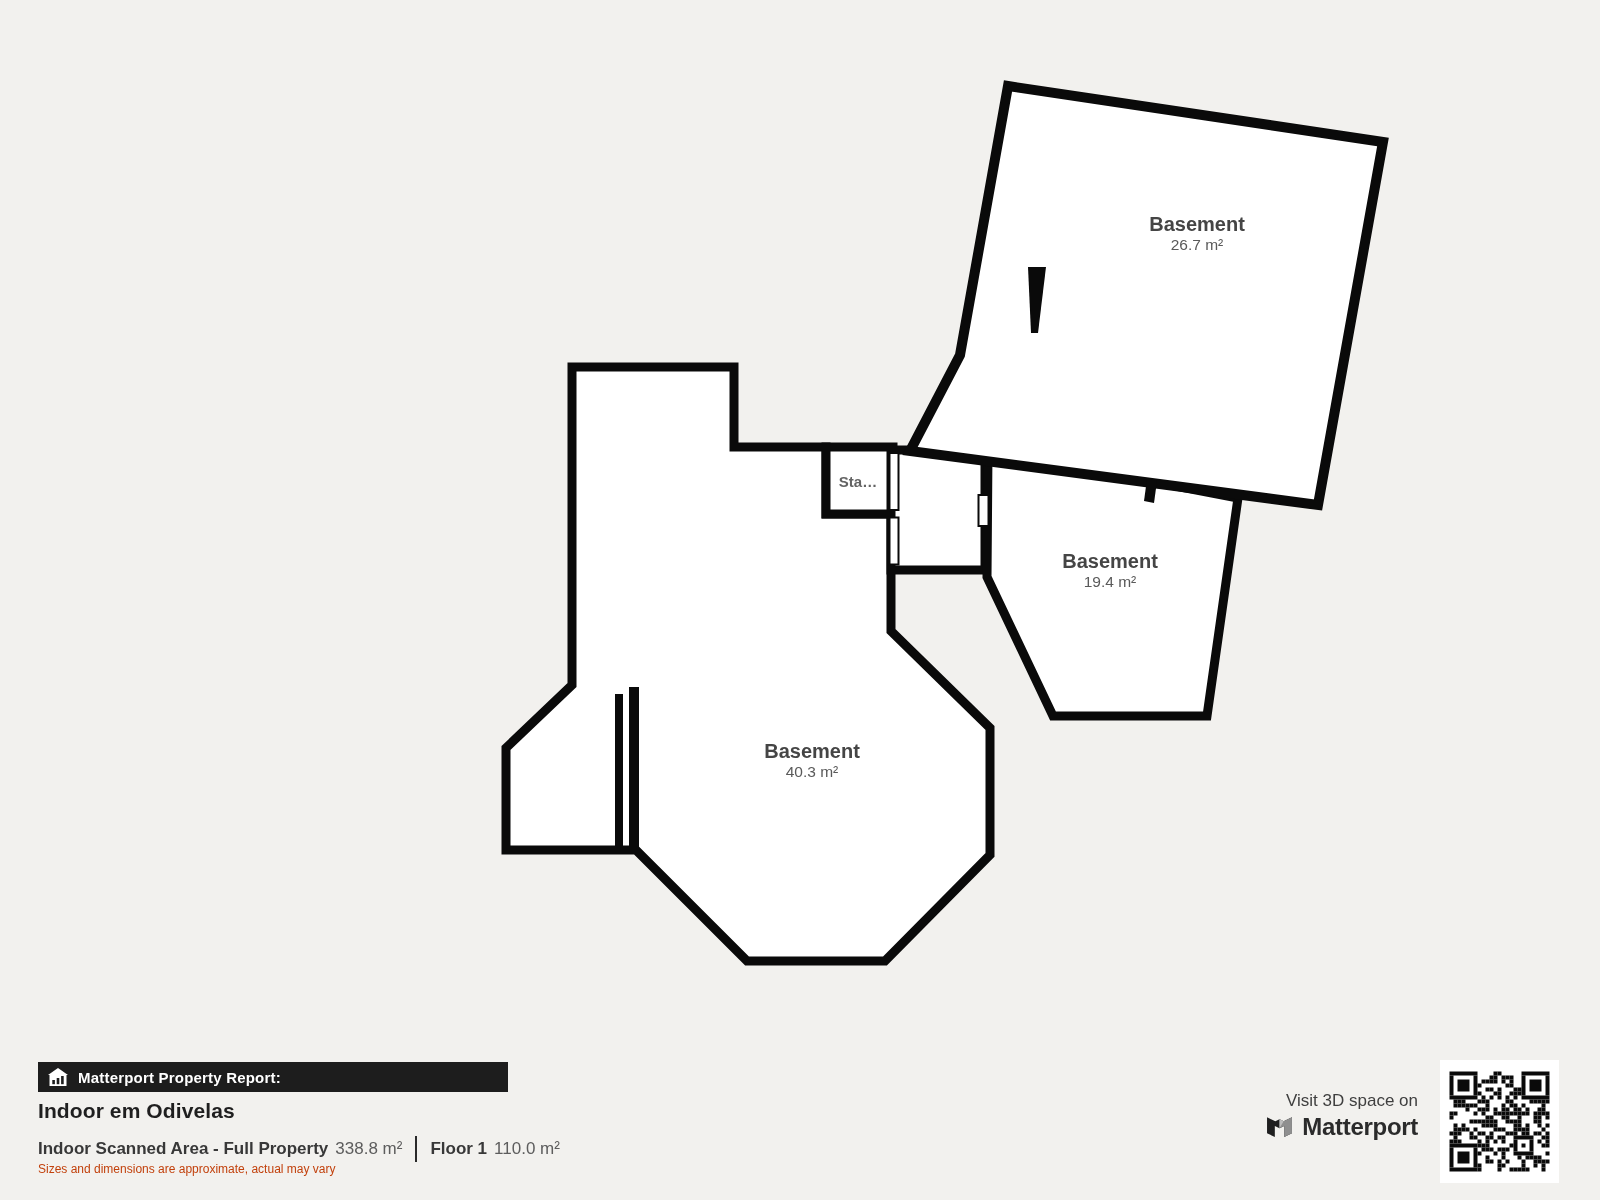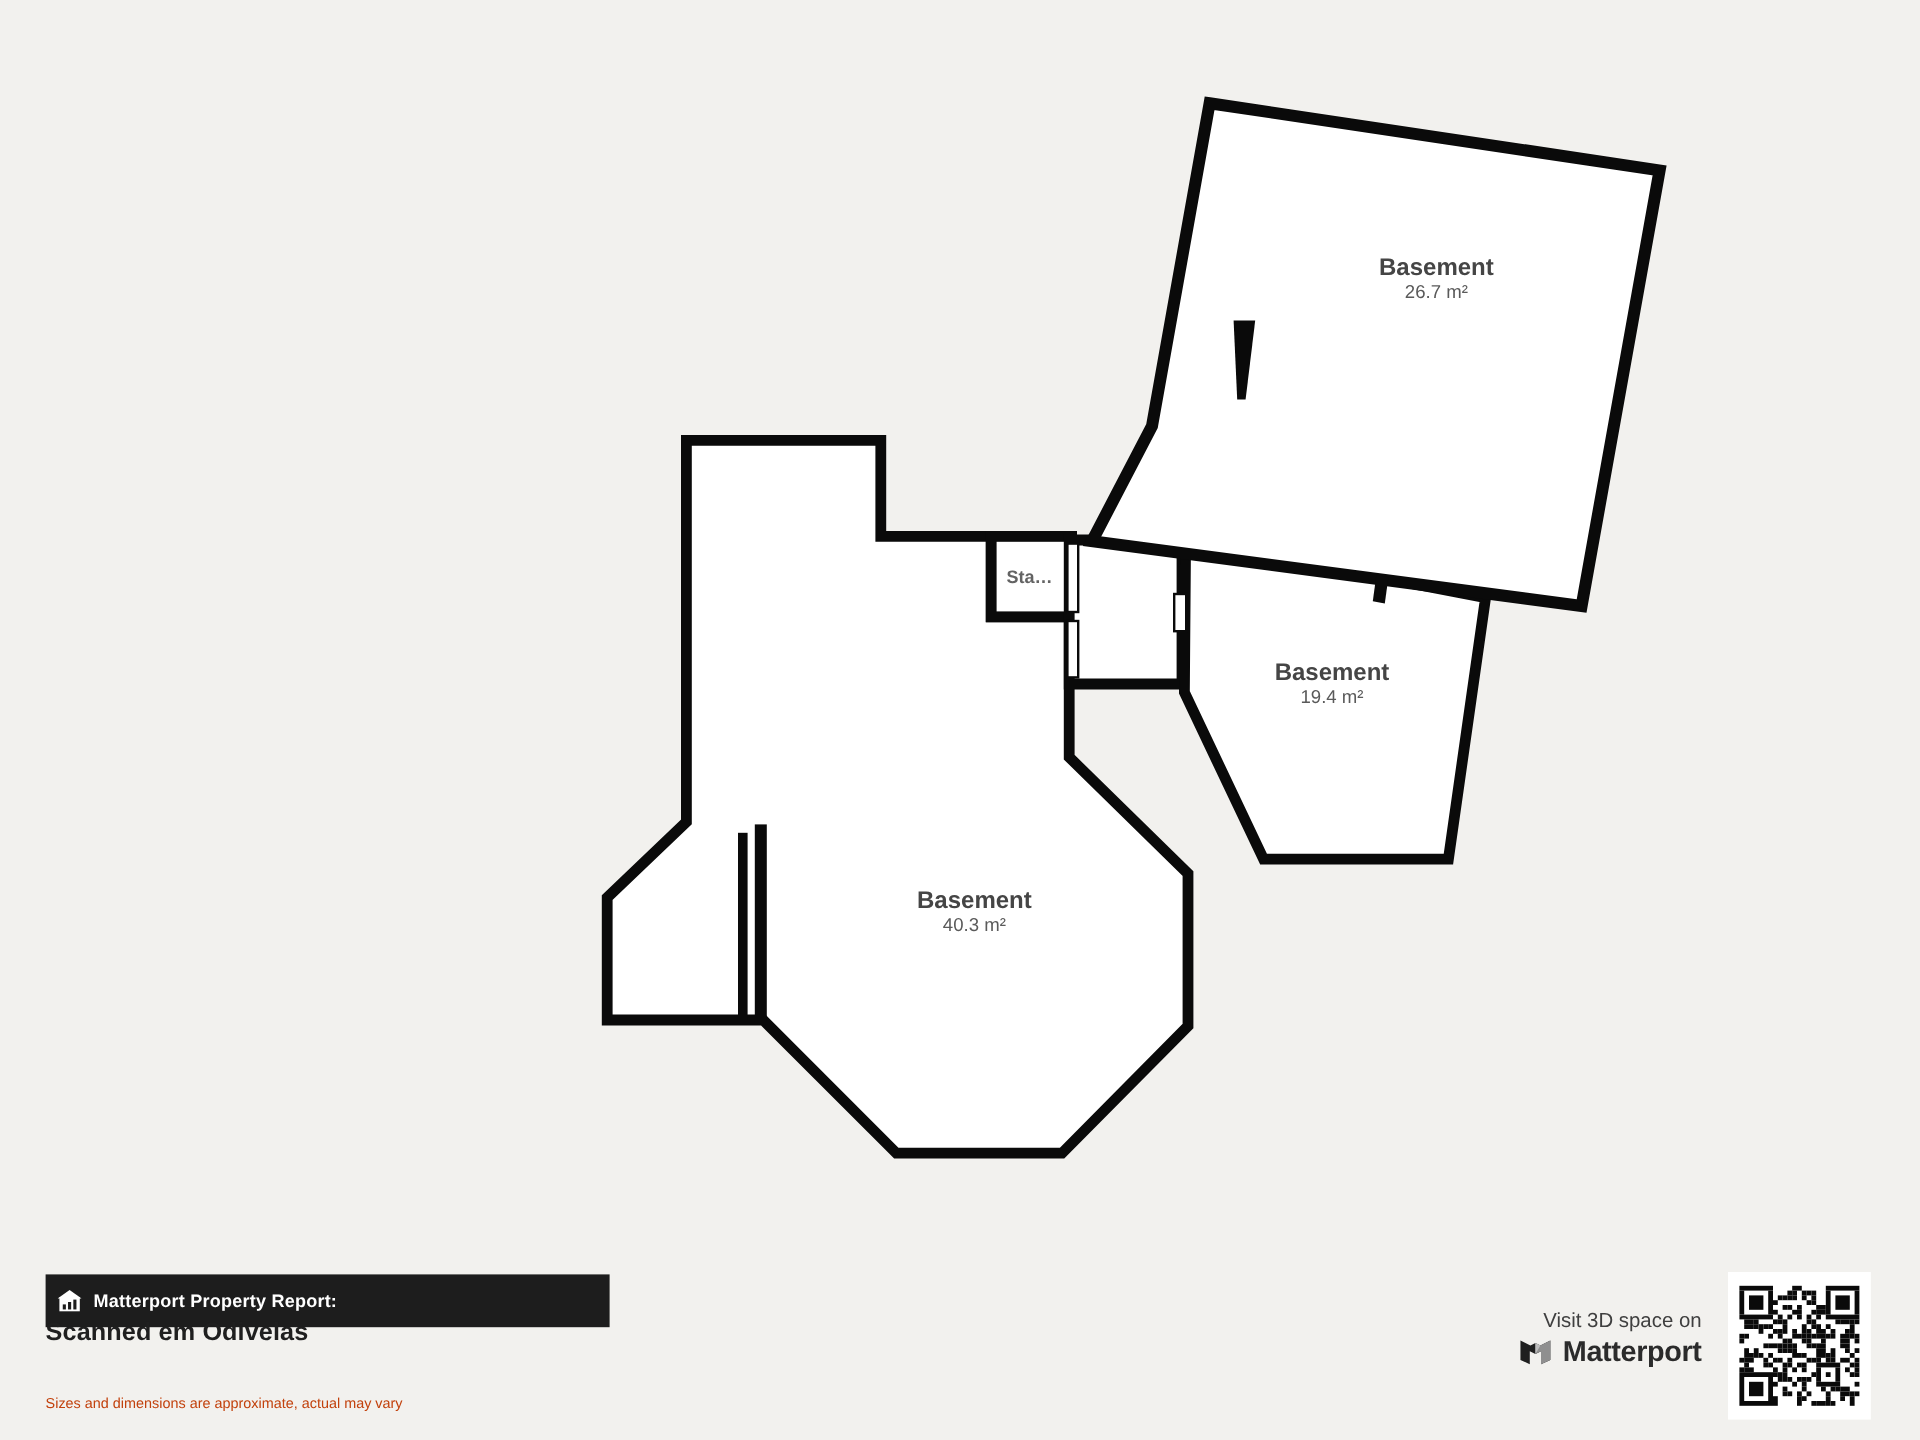--- a/index.html
+++ b/index.html
@@ -18,21 +18,21 @@
   }
   .room-label .rname{font-size:20px;font-weight:bold;color:#454545;line-height:22px;}
   .room-label .rarea{font-size:15.5px;color:#5a5a5a;line-height:19px;}
   .stairs-label{
     position:absolute;transform:translate(-50%,-50%);
     font-size:15px;font-weight:bold;color:#636363;white-space:nowrap;text-align:right;
   }
 
   
   .banner{
-    position:absolute;left:38px;top:1062px;width:470px;height:44px;
+    position:absolute;left:38px;top:1062px;width:470px;height:30px;
     background:#1d1d1d;display:flex;align-items:center;gap:10px;padding-left:10px;box-sizing:border-box;
   }
   .banner .btxt{color:#ffffff;font-size:15px;font-weight:bold;letter-spacing:.2px;}
   .prop-title{
     position:absolute;left:38px;top:1099px;
     font-size:21px;font-weight:bold;color:#1f1f1f;letter-spacing:.1px;
   }
   .info-line{
     position:absolute;left:38px;top:1134px;height:30px;
     display:flex;align-items:center;font-size:17px;color:#5d5d5d;
@@ -112,22 +112,29 @@
     <svg width="20" height="18" viewBox="0 0 20 18">
       <polygon points="10,0 20,7 0,7" fill="#ffffff"></polygon>
       <rect x="1.5" y="6.2" width="17" height="11.8" fill="#ffffff"></rect>
       <rect x="4.3" y="12" width="2.6" height="4.2" fill="#1d1d1d"></rect>
       <rect x="8.7" y="10" width="2.6" height="6.2" fill="#1d1d1d"></rect>
       <rect x="13.1" y="8" width="2.6" height="8.2" fill="#1d1d1d"></rect>
     </svg>
     <span class="btxt">Matterport Property Report:</span>
   </div>
 
-  <div class="prop-title">Scanned em Odivelas</div>
-
+  <div class="prop-title">Indoor em Odivelas</div>
+
+  <div class="info-line">
+    <span class="lbl">Indoor Scanned Area - Full Property</span>
+    <span class="val">338.8 m²</span>
+    <span class="divider"></span>
+    <span class="lbl">Floor 1</span>
+    <span class="val">110.0 m²</span>
+  </div>
 
   <div class="fine-print">Sizes and dimensions are approximate, actual may vary</div>
 
   <div class="visit-text">Visit 3D space on</div>
 
   <div class="brand-row">
     <svg width="27" height="27" viewBox="0 0 26 26">
       <defs>
         <clipPath id="mright">
             <rect x="13" y="0" width="13" height="26"></rect>

